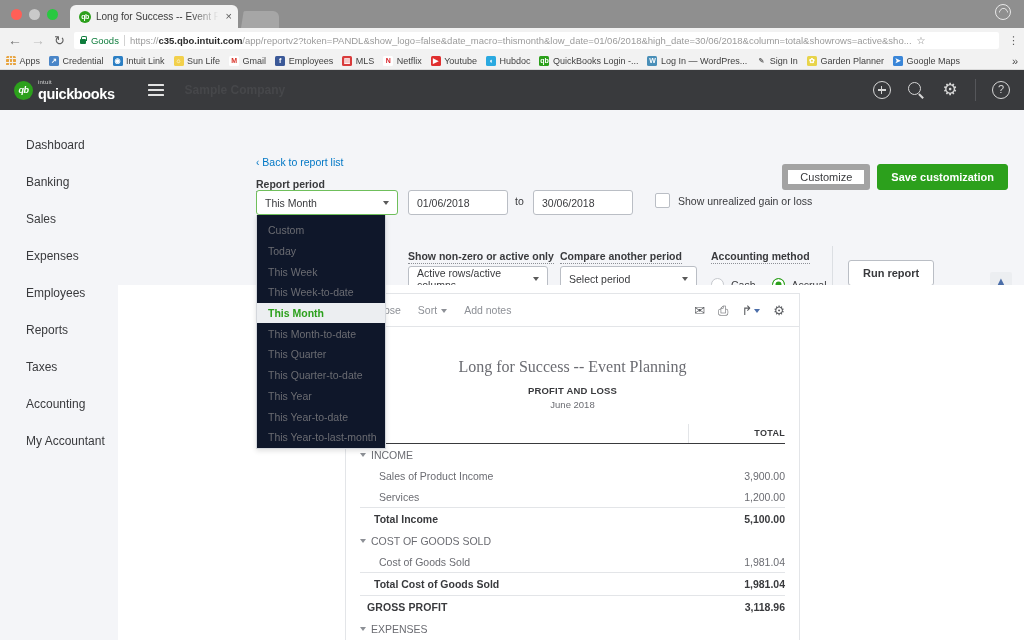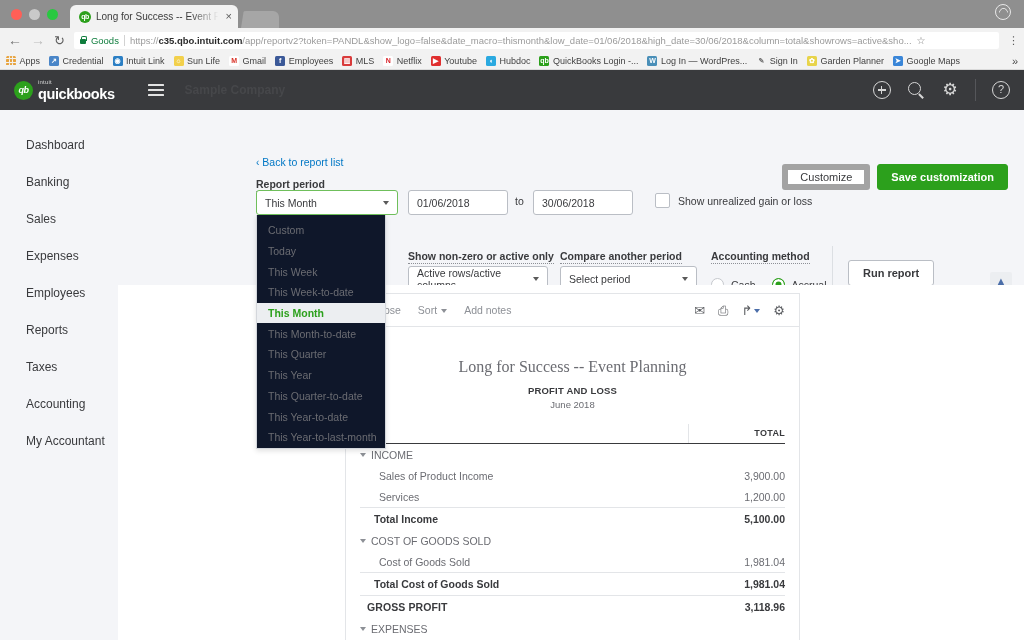--- a/index.html
+++ b/index.html
@@ -379,22 +379,22 @@
         <span class="caret"></span>
       </div>
       <div class="dropdown" id="dropdown">
           <div class="dd-item first">Custom</div>
           <div class="dd-item">Today</div>
           <div class="dd-item">This Week</div>
           <div class="dd-item">This Week-to-date</div>
           <div class="dd-item selected">This Month</div>
           <div class="dd-item">This Month-to-date</div>
           <div class="dd-item">This Quarter</div>
+          <div class="dd-item">This Quarter-to-date</div>
           <div class="dd-item">This Year</div>
-          <div class="dd-item">This Quarter-to-date</div>
           <div class="dd-item">This Year-to-date</div>
           <div class="dd-item">This Year-to-last-month</div>
         </div>
 
       <div class="input-box date-from">
         <span>01/06/2018</span>
       </div>
       <span class="to-word">to</span>
       <div class="input-box date-to">
         <span>30/06/2018</span>

